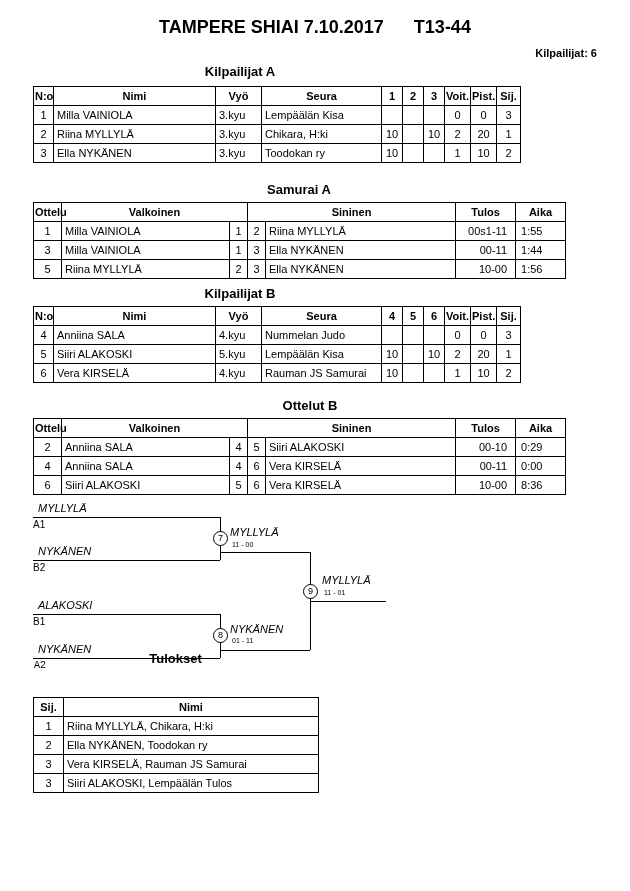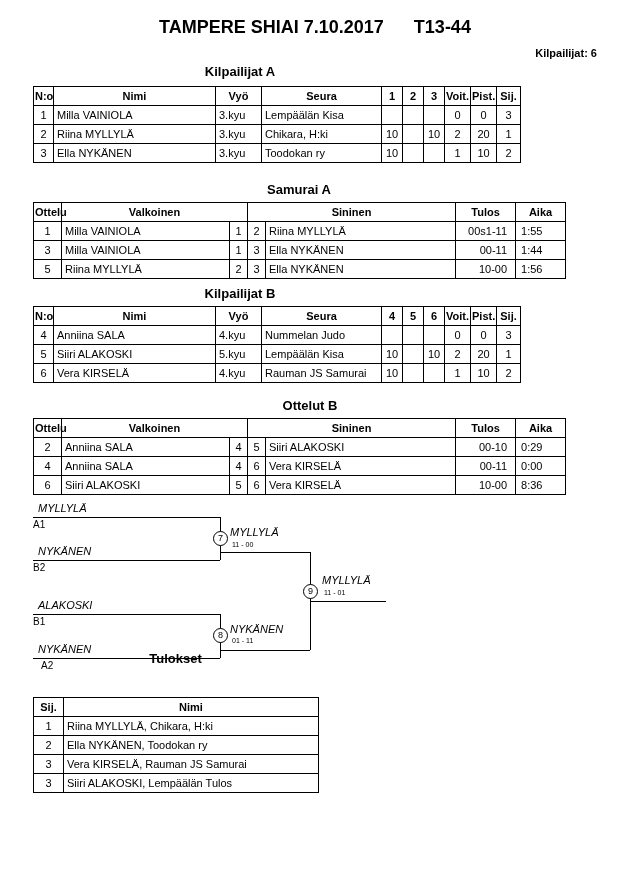--- a/index.html
+++ b/index.html
@@ -291,21 +291,21 @@
   <div class="bname" style="left:197px;top:26px;">MYLLYLÄ</div>
   <div class="bscore" style="left:199px;top:41px;">11 - 00</div>
   <div class="node" style="left:180px;top:31px;">7</div>
 
   <div class="bname" style="left:5px;top:99px;">ALAKOSKI</div>
   <div class="hline" style="left:0;top:114px;width:187px;"></div>
   <div class="bseed" style="left:0;top:116px;">B1</div>
 
   <div class="bname" style="left:5px;top:143px;">NYKÄNEN</div>
   <div class="hline" style="left:0;top:158px;width:187px;"></div>
-  <div class="bseed" style="left:8px;top:160px;">A2</div>
+  <div class="bseed" style="left:1px;top:160px;font-family:Liberation Mono, monospace;">A2</div>
 
   <div class="vline" style="left:187px;top:114px;height:44px;"></div>
   <div class="hline" style="left:187px;top:150px;width:90px;"></div>
   <div class="bname" style="left:197px;top:123px;">NYKÄNEN</div>
   <div class="bscore" style="left:199px;top:137px;">01 - 11</div>
   <div class="node" style="left:180px;top:128px;">8</div>
 
   <div class="vline" style="left:277px;top:52px;height:98px;"></div>
   <div class="hline" style="left:277px;top:101px;width:76px;"></div>
   <div class="bname" style="left:289px;top:74px;">MYLLYLÄ</div>

